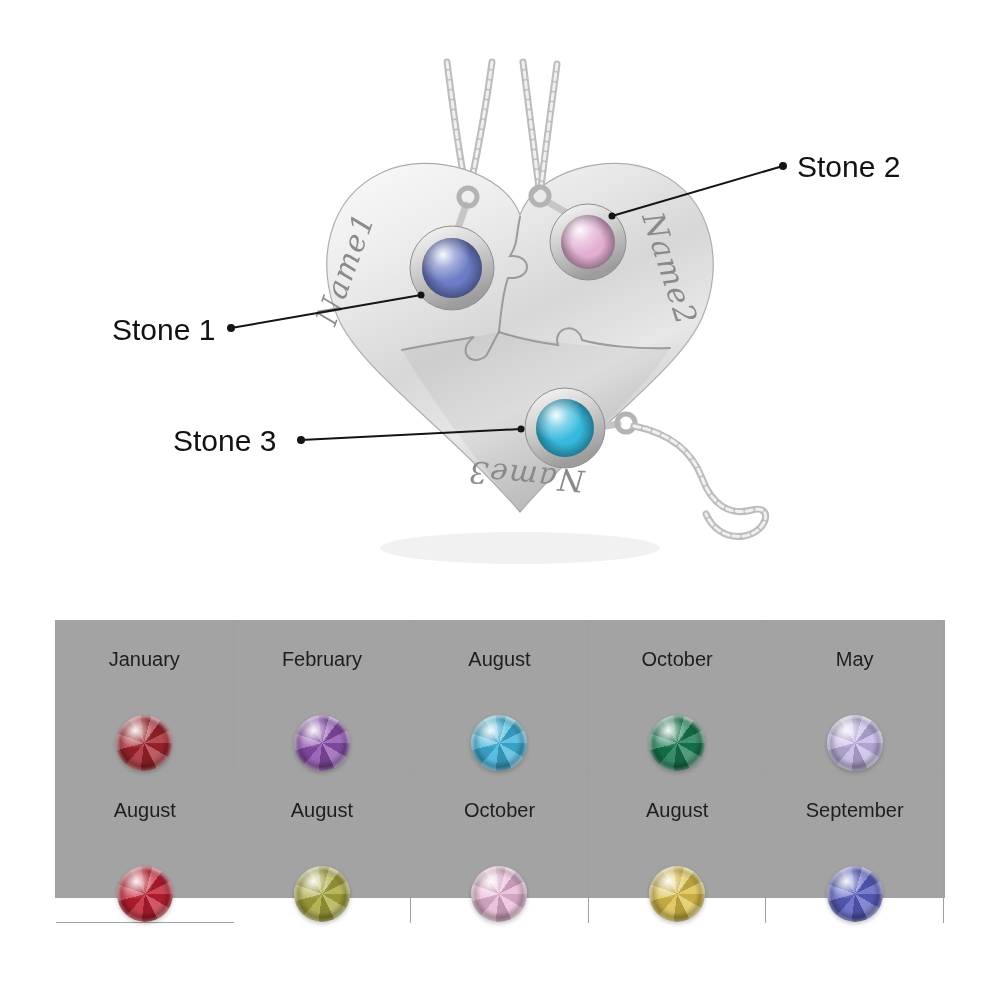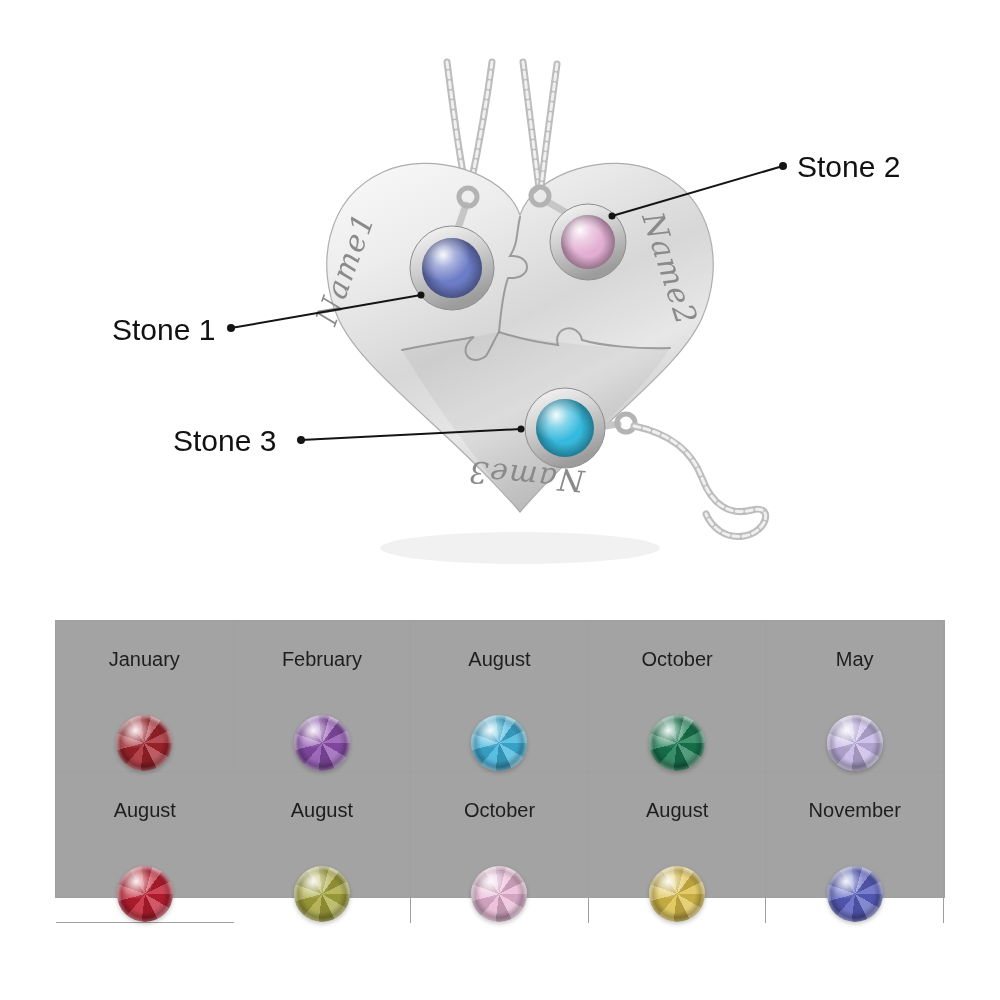--- a/index.html
+++ b/index.html
@@ -222,18 +222,18 @@
     </div>
     <div class="cell">
       <div class="month">October</div>
       <div class="gem" style="--gem: #eab8d7;"></div>
     </div>
     <div class="cell">
       <div class="month">August</div>
       <div class="gem" style="--gem: #ddc04a;"></div>
     </div>
     <div class="cell">
-      <div class="month">November</div>
+      <div class="month">September</div>
       <div class="gem" style="--gem: #5a60c2;"></div>
     </div>
   </div>
 
 </div>
 
 </body></html>

